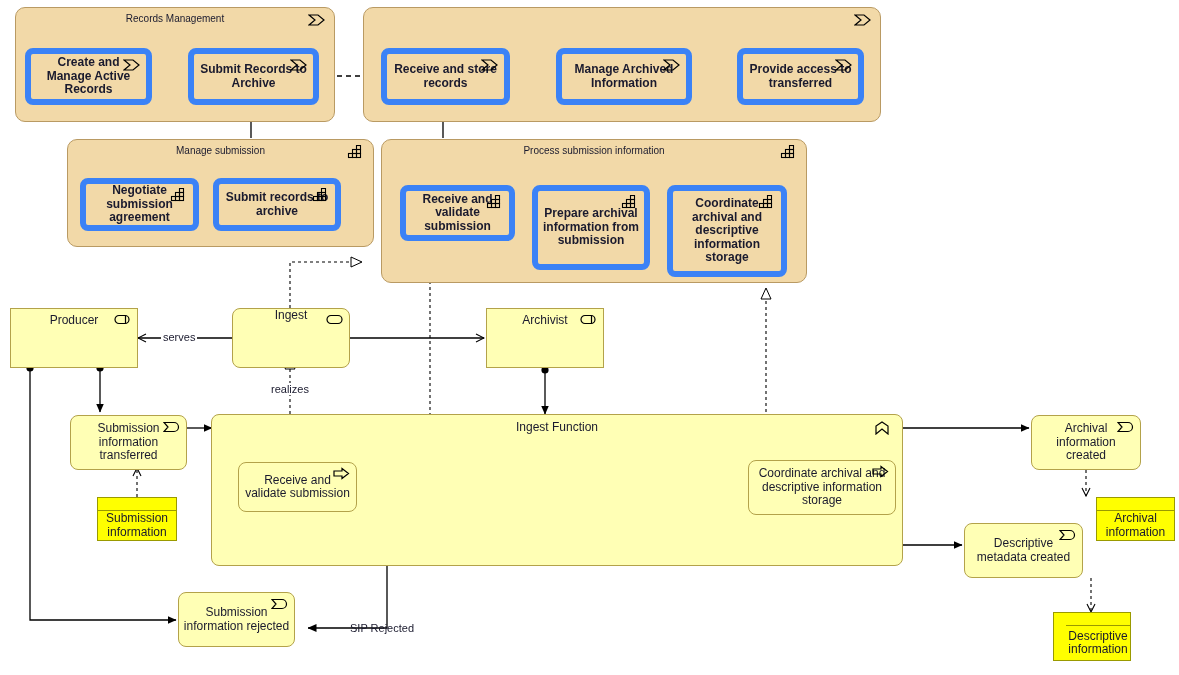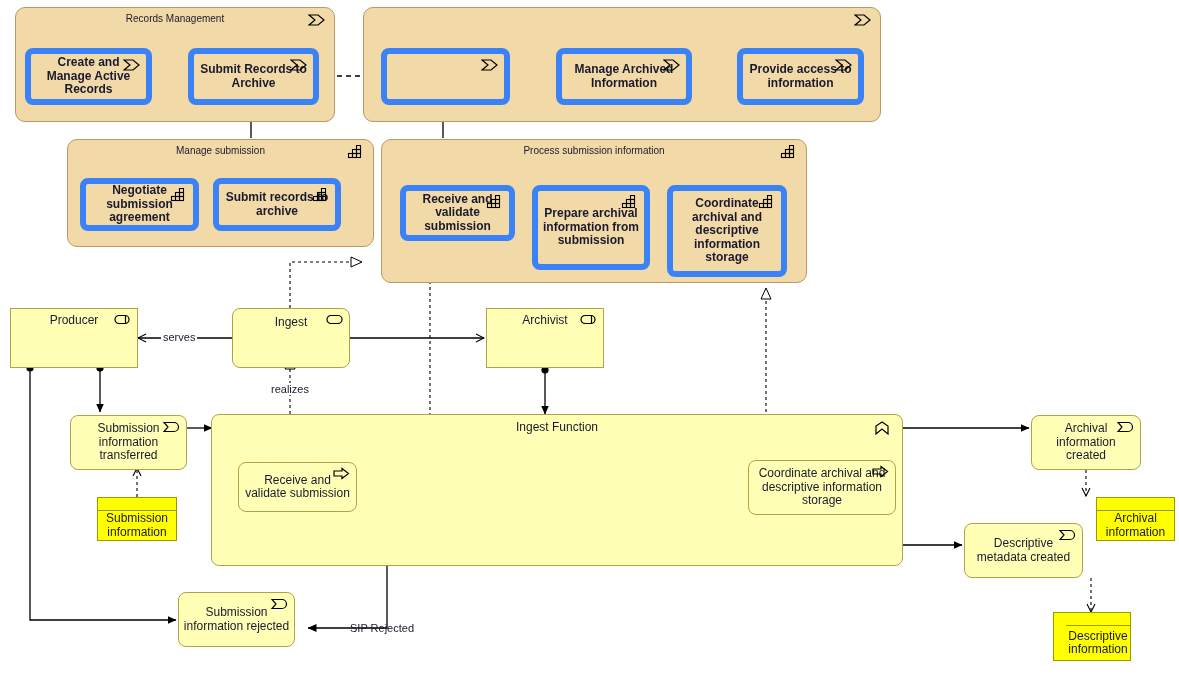--- a/index.html
+++ b/index.html
@@ -214,36 +214,37 @@
 </div>
 
 <div class="node group" style="left:363px; top:7px; width:518px; height:115px;">
   <span class="icon">
     <svg width="18" height="14" viewBox="0 0 18 14">
         <path d="M1,2 L10,2 L16,7 L10,12 L1,12 L7,7 z" fill="none" stroke="#000" stroke-width="1.2"></path>
       </svg>
   </span>
 </div>
 <div class="node tan" style="left:381px; top:48px; width:129px; height:57px;">
+  <span class="label">Receive and store records</span>
   <span class="icon">
     <svg width="18" height="14" viewBox="0 0 18 14">
         <path d="M1,2 L10,2 L16,7 L10,12 L1,12 L7,7 z" fill="none" stroke="#000" stroke-width="1.2"></path>
       </svg>
   </span>
 </div>
 <div class="node tan" style="left:556px; top:48px; width:136px; height:57px;">
   <span class="label">Manage Archived Information</span>
   <span class="icon">
     <svg width="18" height="14" viewBox="0 0 18 14">
         <path d="M1,2 L10,2 L16,7 L10,12 L1,12 L7,7 z" fill="none" stroke="#000" stroke-width="1.2"></path>
       </svg>
   </span>
 </div>
 <div class="node tan" style="left:737px; top:48px; width:127px; height:57px;">
-  <span class="label">Provide access to information</span>
+  <span class="label">Provide access to transferred</span>
   <span class="icon">
     <svg width="18" height="14" viewBox="0 0 18 14">
         <path d="M1,2 L10,2 L16,7 L10,12 L1,12 L7,7 z" fill="none" stroke="#000" stroke-width="1.2"></path>
       </svg>
   </span>
 </div>
 
 <div class="node group" style="left:67px; top:139px; width:307px; height:108px;">
   <span class="label">Manage submission</span>
   <span class="icon">
@@ -354,21 +355,21 @@
 <div class="node yellow yellow-sq" style="left:10px; top:308px; width:128px; height:60px; align-items:flex-start; padding-top:5px;">
   <span class="label">Producer</span>
   <span class="icon">
     <svg width="20" height="13" viewBox="0 0 20 13">
       <rect x="1" y="2.5" width="14" height="8" rx="4" ry="4" fill="none" stroke="#000" stroke-width="1.2"></rect>
       <line x1="11.5" y1="2.5" x2="11.5" y2="10.5" stroke="#000" stroke-width="1.2"></line>
     </svg>
   </span>
 </div>
 
-<div class="node yellow yellow-round" style="left:232px; top:308px; width:118px; height:60px; align-items:flex-start; padding-top:7px;">
+<div class="node yellow yellow-round" style="left:232px; top:308px; width:118px; height:60px; align-items:flex-start; padding-top:0;">
   <span class="label">Ingest</span>
   <span class="icon">
     <svg width="20" height="13" viewBox="0 0 20 13">
       <rect x="1" y="2.5" width="15" height="8" rx="4" ry="4" fill="none" stroke="#000" stroke-width="1.2"></rect>
     </svg>
   </span>
 </div>
 
 <div class="node yellow yellow-sq" style="left:486px; top:308px; width:118px; height:60px; align-items:flex-start; padding-top:5px;">
   <span class="label">Archivist</span>

